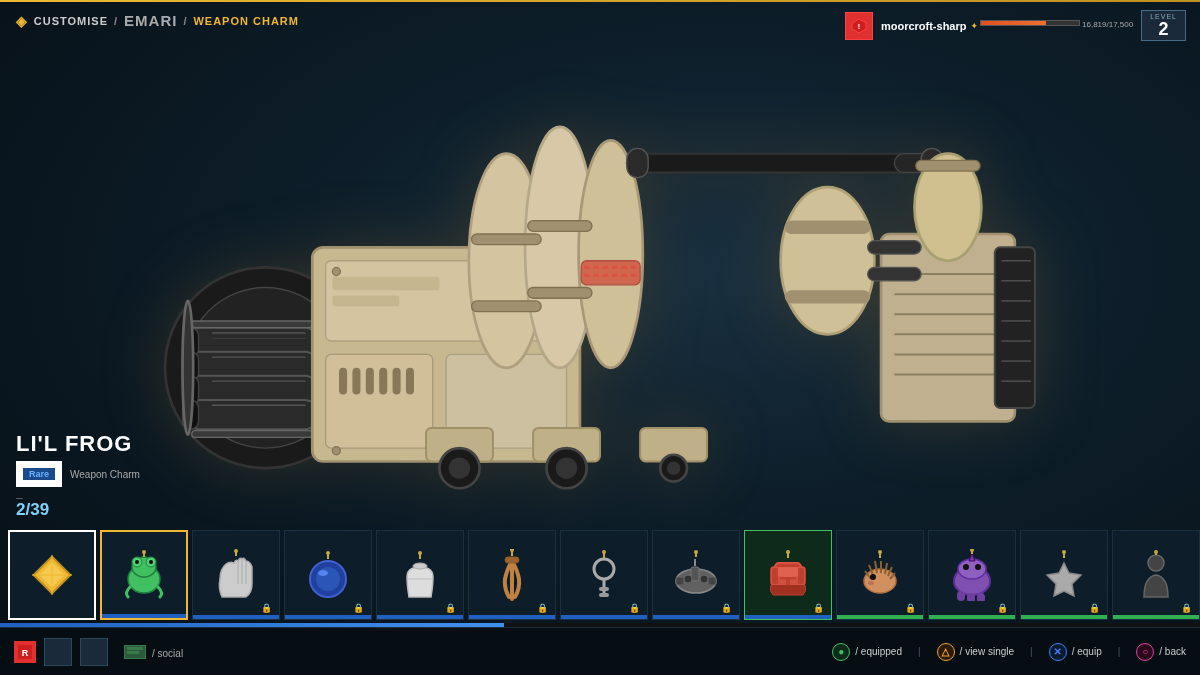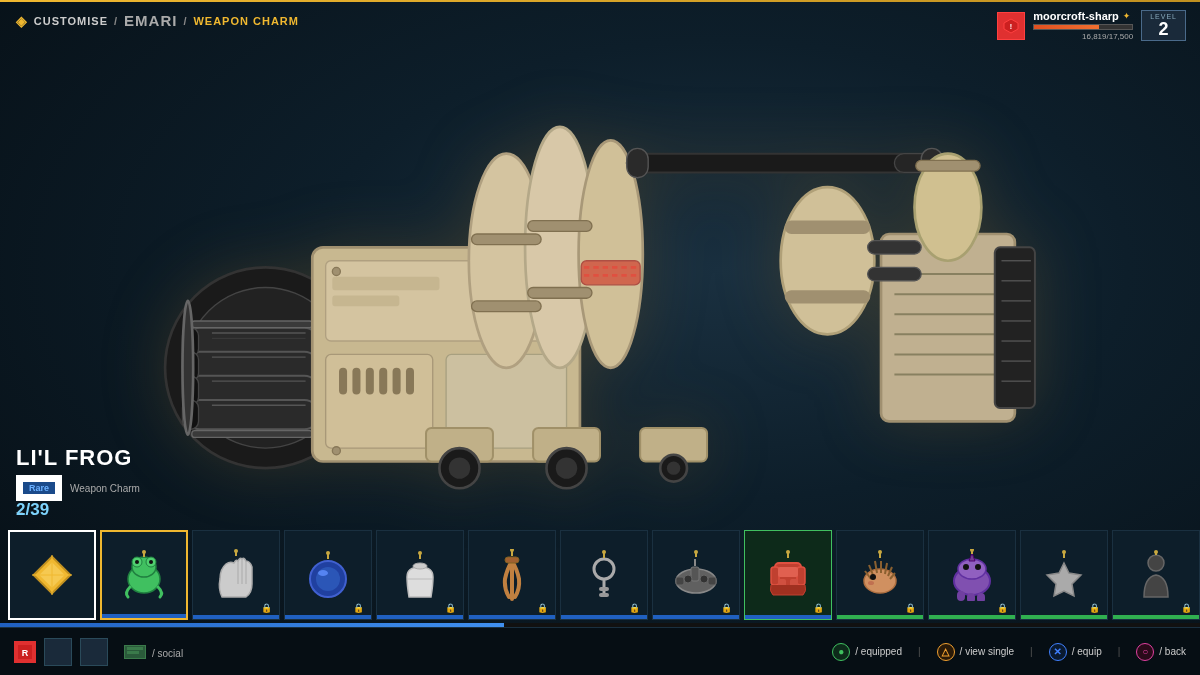--- a/index.html
+++ b/index.html
@@ -71,21 +71,21 @@
       border: 1px solid #ff4040;
       display: flex;
       align-items: center;
       justify-content: center;
       font-size: 10px;
       font-weight: bold;
       color: #fff;
     }
     .player-details {
       display: flex;
-      flex-direction: column;
+      flex-direction: row;
       gap: 2px;
     }
     .player-name-row {
       display: flex;
       align-items: center;
       gap: 4px;
     }
     .player-name {
       color: #fff;
       font-size: 11px;
@@ -147,21 +147,21 @@
 
     
     .weapon-svg {
       width: 100%;
       height: 100%;
     }
 
     
     .weapon-info {
       position: absolute;
-      bottom: 156px;
+      bottom: 170px;
       left: 16px;
       z-index: 10;
     }
     .weapon-name {
       font-size: 22px;
       font-weight: bold;
       color: #fff;
       letter-spacing: 1px;
       text-transform: uppercase;
       margin-bottom: 4px;

